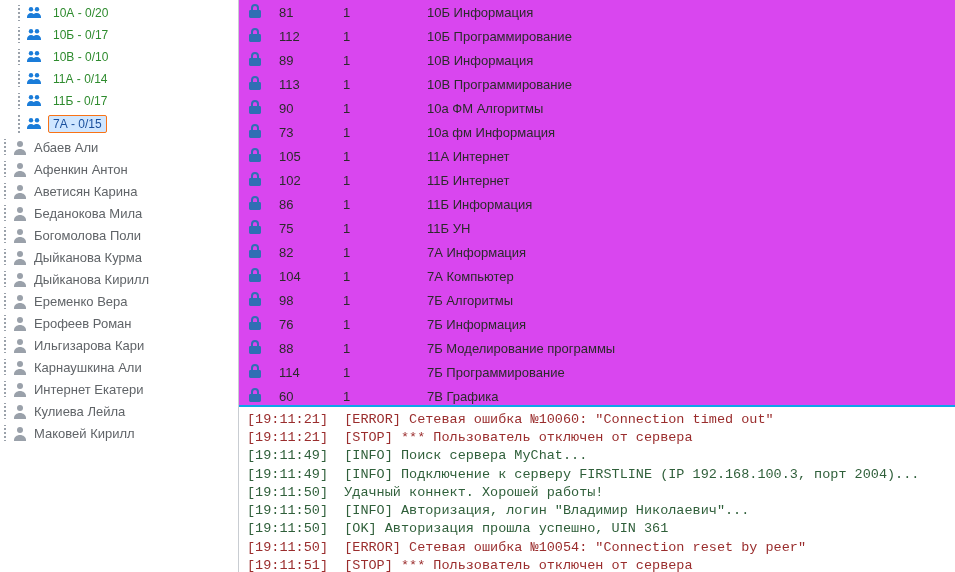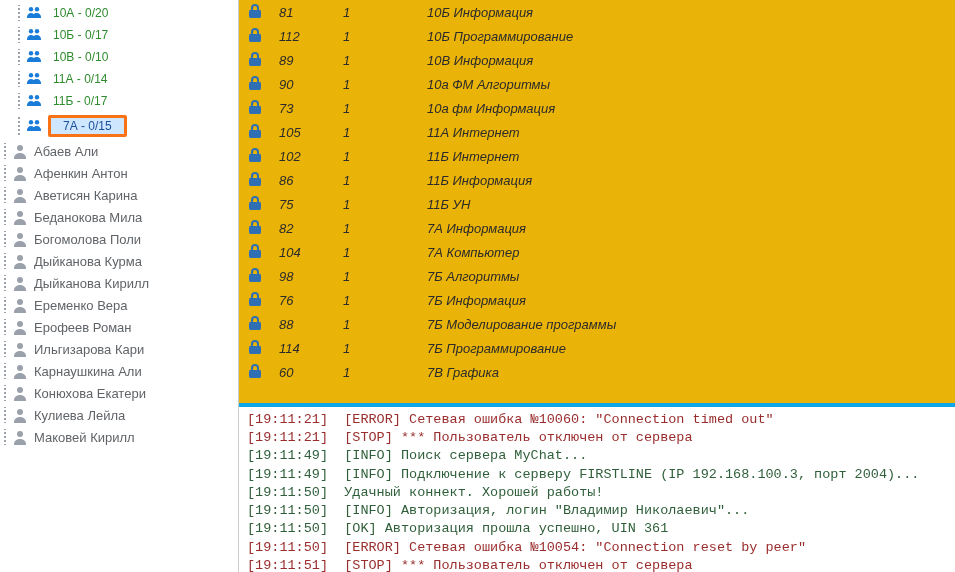--- a/index.html
+++ b/index.html
@@ -24,23 +24,23 @@
 .grp-row {
   display: flex;
   align-items: center;
   padding: 3px 6px 3px 14px;
   font-size: 12px;
   cursor: pointer;
   white-space: nowrap;
 }
 .grp-row.selected .grp-label {
   background: #cfe6ff;
-  border: 3px solid #f97316;
+  border: 1px solid #f97316;
   border-radius: 2px;
-  padding: 1px 12px;
+  padding: 1px 4px;
 }
 .grp-label { color: #2e8b2e; padding: 1px 5px; }
 .grp-row.selected .grp-label { color: #1a4f9c; }
 .grp-icon {
   width: 16px; height: 14px;
   margin-right: 6px;
   display: inline-flex; align-items: center; justify-content: center;
 }
 .grp-icon svg { fill: #1a7cd9; }
 .dots {
@@ -63,21 +63,21 @@
   cursor: pointer;
 }
 .student-row .dots { margin-left: -12px; }
 .person-icon {
   width: 16px; height: 16px; margin-right: 6px;
   display: inline-flex; align-items: center; justify-content: center;
 }
 .person-icon svg { fill: #9aa1aa; }
 
 .main { flex: 1; display: flex; flex-direction: column; height: 100%; }
-.table-wrap { flex: 1; overflow: auto; background: #eab308; border-bottom: 4px solid #0ea5e9; font-style: italic; }
+.table-wrap { flex: 1; overflow: auto; background: #d946ef; border-bottom: 2px solid #0ea5e9; }
 table { border-collapse: collapse; width: 100%; }
 td {
   padding: 2px 8px;
   font-size: 13px;
   color: #2b2b2b;
   white-space: nowrap;
 }
 td.col-icon { width: 26px; text-align: center; padding-top:3px; }
 td.col-num  { width: 64px; }
 td.col-one  { width: 84px; }
@@ -263,21 +263,21 @@
         </span>
         <span>Карнаушкина Али</span>
       </div>
       <div class="student-row">
         <span class="dots"></span>
         <span class="person-icon">
           <svg width="16" height="16" viewBox="0 0 16 16">
             <use href="#sv-person"></use>
           </svg>
         </span>
-        <span>Конюхова Екатери</span>
+        <span>Интернет Екатери</span>
       </div>
       <div class="student-row">
         <span class="dots"></span>
         <span class="person-icon">
           <svg width="16" height="16" viewBox="0 0 16 16">
             <use href="#sv-person"></use>
           </svg>
         </span>
         <span>Кулиева Лейла</span>
       </div>
@@ -313,20 +313,28 @@
             <td class="col-one">1</td>
             <td>10Б Программирование</td>
           </tr>
           <tr>
             <td class="col-icon"><span class="lock-icon"><svg width="16" height="16" viewBox="0 0 16 16">
                   <use href="#sv-lock"></use>
                 </svg></span></td>
             <td class="col-num">89</td>
             <td class="col-one">1</td>
             <td>10В Информация</td>
+          </tr>
+          <tr>
+            <td class="col-icon"><span class="lock-icon"><svg width="16" height="16" viewBox="0 0 16 16">
+                  <use href="#sv-lock"></use>
+                </svg></span></td>
+            <td class="col-num">113</td>
+            <td class="col-one">1</td>
+            <td>10В Программирование</td>
           </tr>
           <tr>
             <td class="col-icon"><span class="lock-icon"><svg width="16" height="16" viewBox="0 0 16 16">
                   <use href="#sv-lock"></use>
                 </svg></span></td>
             <td class="col-num">90</td>
             <td class="col-one">1</td>
             <td>10а ФМ Алгоритмы</td>
           </tr>
           <tr>

